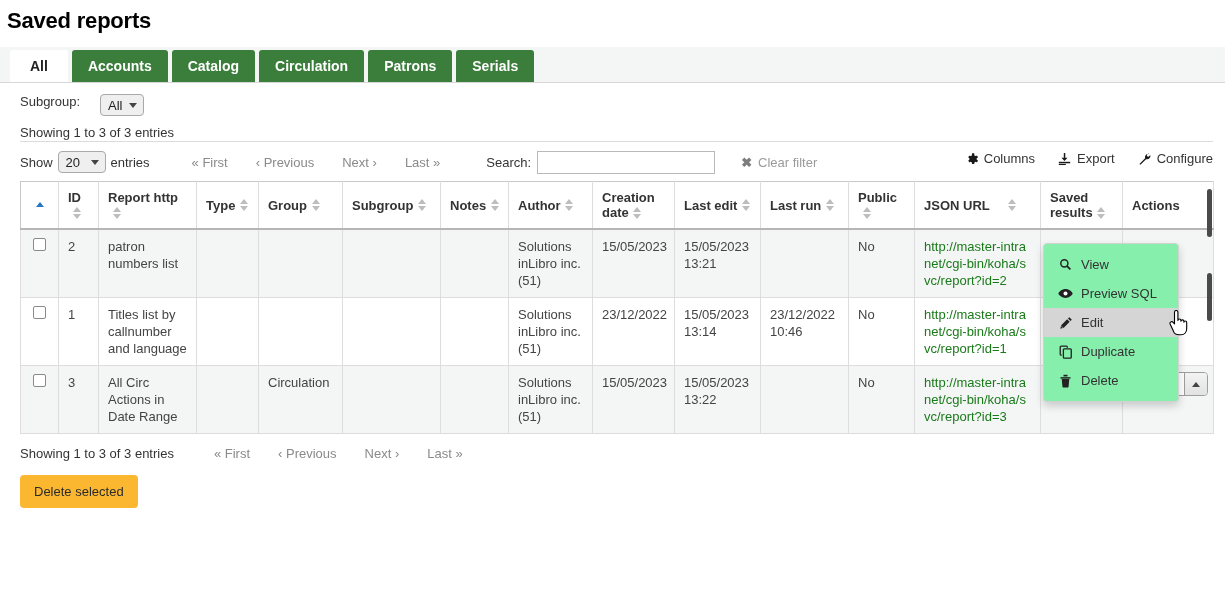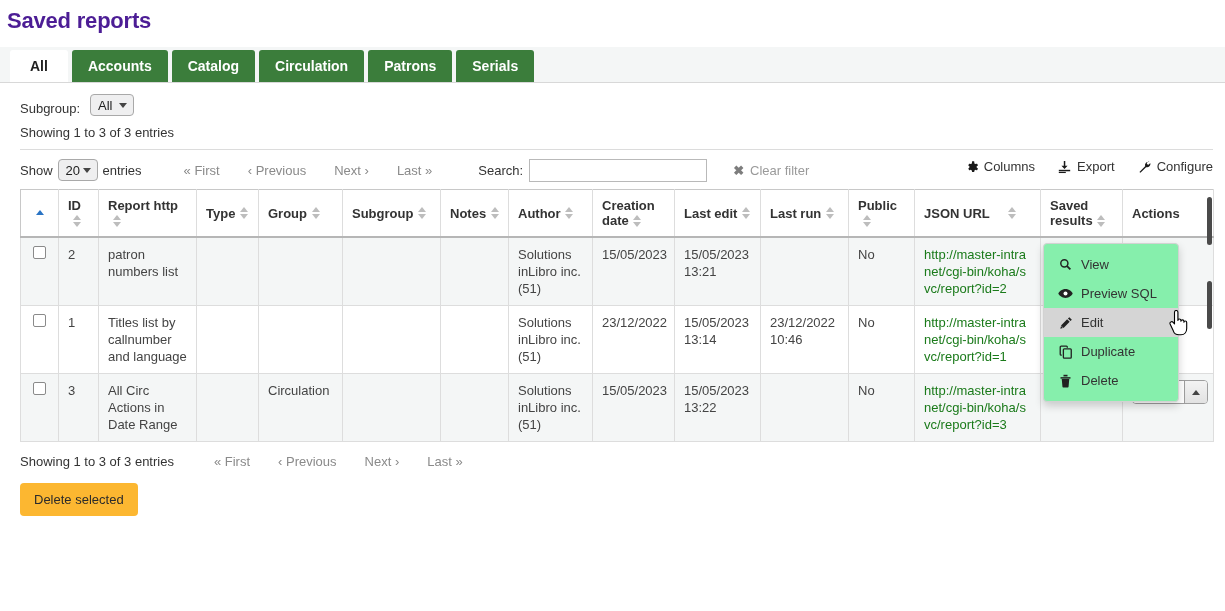--- a/index.html
+++ b/index.html
@@ -11,21 +11,21 @@
     font-size: 13px;
     color: #333333;
     overflow: hidden;
   }
   .page { position: relative; width: 1225px; height: 611px; }
 
   
   .page-title {
     font-size: 22px;
     font-weight: bold;
-    color: #4c1d95;
+    color: #000000;
     padding: 8px 0 0 7px;
     margin: 0;
     letter-spacing: -0.2px;
   }
 
   
   .tabs {
     position: relative;
     margin: 13px 0 0 0;
     padding: 0 0 0 10px;
@@ -59,22 +59,22 @@
     padding-left: 20px;
     padding-right: 20px;
   }
 
   
   .subgroup-row {
     padding: 11px 0 0 20px;
     font-size: 13px;
     color: #333;
     display: flex;
-    align-items: flex-end;
-    gap: 10px;
+    align-items: flex-start;
+    gap: 20px;
   }
   .sel {
     appearance: none;
     -webkit-appearance: none;
     background: #efeff0;
     border: 1px solid #a9a9a9;
     border-radius: 4px;
     font-family: "Liberation Sans", sans-serif;
     font-size: 13px;
     color: #222;
@@ -95,21 +95,21 @@
 
   
   .info-top {
     padding: 9px 0 0 20px;
     font-size: 13px;
     color: #333;
   }
 
   
   .toolbar {
-    margin: 9px 12px 0 20px;
+    margin: 1px 12px 0 20px;
     border-top: 1px solid #dcdcdc;
     padding-top: 9px;
     display: flex;
     align-items: center;
     height: 32px;
     position: relative;
   }
   .len-ctrl { display: flex; align-items: center; gap: 5px; font-size: 13px; color:#333; }
   .paging { display: flex; align-items: center; margin-left: 28px; gap: 0; }
   .pg {
@@ -375,21 +375,21 @@
   </div>
 
   
   <div class="info-top">Showing 1 to 3 of 3 entries</div>
 
   
   <div class="toolbar">
     <div class="len-ctrl">
       <span>Show</span>
       <span class="sel-wrap">
-        <select class="sel" style="padding-right:16px;">
+        <select class="sel" style="padding-right:24px;">
           <option>20</option>
         </select>
       </span>
       <span>entries</span>
     </div>
 
     <div class="paging">
       <span class="pg">« First</span>
       <span class="pg">‹ Previous</span>
       <span class="pg">Next ›</span>

